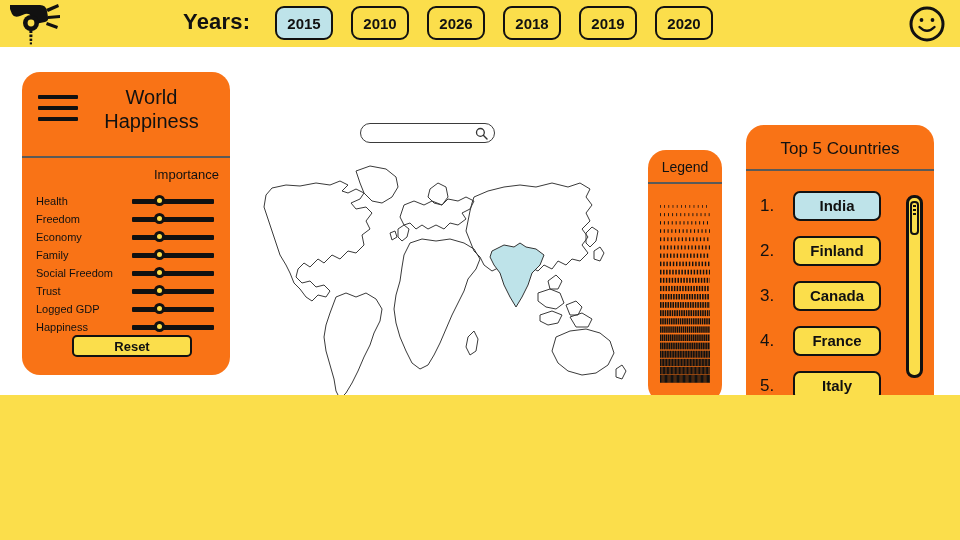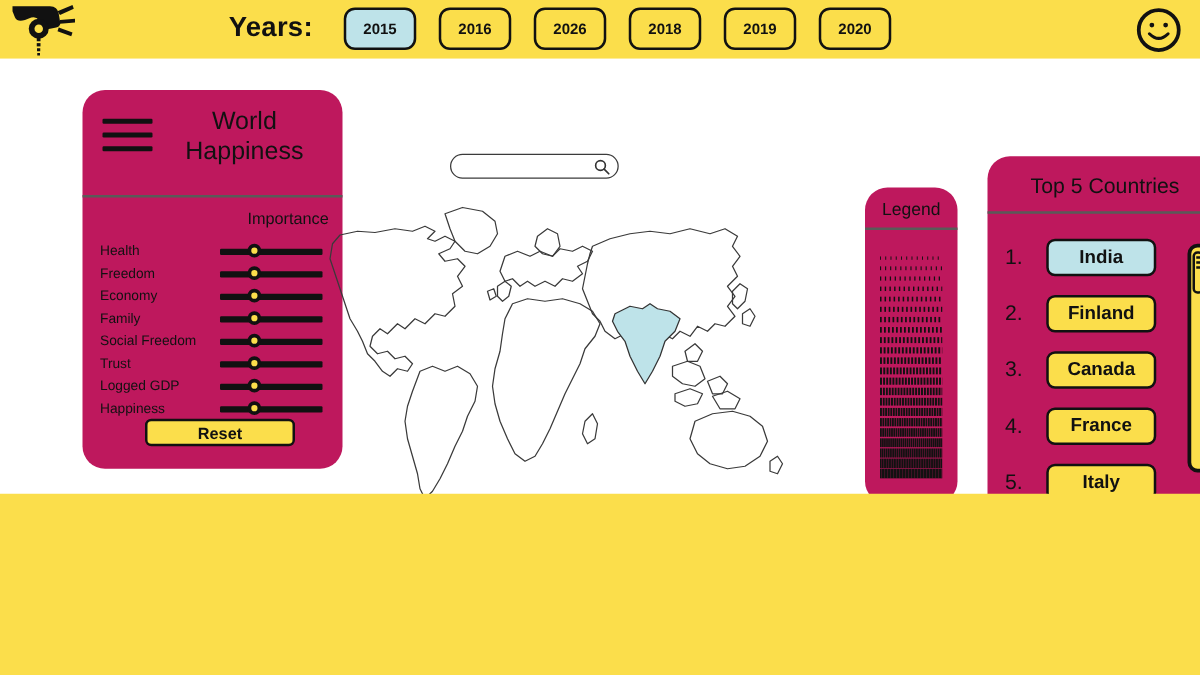--- a/index.html
+++ b/index.html
@@ -20,33 +20,33 @@
   }
   .hand-icon{position:absolute;left:6px;top:1px;width:56px;height:46px;}
   .years-label{
     position:absolute;left:183px;top:9px;
     font-size:22px;font-weight:bold;letter-spacing:.2px;
   }
   .year-row{position:absolute;left:275px;top:6px;display:flex;gap:18px;}
   .year-btn{
     width:58px;height:34px;border:2.5px solid #111;border-radius:9px;
     background:#FBDE4B;display:flex;align-items:center;justify-content:center;
-    font-size:12px;font-weight:bold;box-sizing:border-box;cursor:pointer;
+    font-size:15px;font-weight:bold;box-sizing:border-box;cursor:pointer;
   }
   .year-btn.sel{background:#BEE3E9;}
   .smiley{position:absolute;right:14px;top:5px;width:38px;height:38px;}
 
   
   .middle{
     position:absolute;left:0;top:47px;width:960px;height:348px;background:#fff;
   }
 
   
   .panel{
-    position:absolute;background:#be185d;border-radius:18px;margin-left:44px;
+    position:absolute;background:#f97316;border-radius:18px;
   }
   .left-panel{left:22px;top:25px;width:208px;height:303px;}
   .hamburger{position:absolute;left:16px;top:23px;width:40px;}
   .hamburger span{display:block;height:4px;background:#111;border-radius:1px;margin-bottom:7px;}
   .wh-title{
     position:absolute;left:62px;top:13px;width:135px;
     font-size:20px;line-height:24px;text-align:center;
   }
   .divider{
     position:absolute;left:0;width:100%;height:2px;background:#5a5a58;
@@ -140,21 +140,21 @@
         <rect x="23.4" y="33.5" width="3" height="2.6"></rect>
         <rect x="23.6" y="37.6" width="2.6" height="2.4"></rect>
         <rect x="23.8" y="41.4" width="2.2" height="2"></rect>
       </g>
     </svg>
 
     <div class="years-label">Years:</div>
 
     <div class="year-row">
       <div class="year-btn sel">2015</div>
-      <div class="year-btn">2016</div>
+      <div class="year-btn">2010</div>
       <div class="year-btn">2026</div>
       <div class="year-btn">2018</div>
       <div class="year-btn">2019</div>
       <div class="year-btn">2020</div>
     </div>
 
     <svg class="smiley" viewBox="0 0 38 38">
       <circle cx="19" cy="19" r="16" fill="none" stroke="#111" stroke-width="3"></circle>
       <circle cx="13.5" cy="15" r="1.9" fill="#111"></circle>
       <circle cx="24.5" cy="15" r="1.9" fill="#111"></circle>

